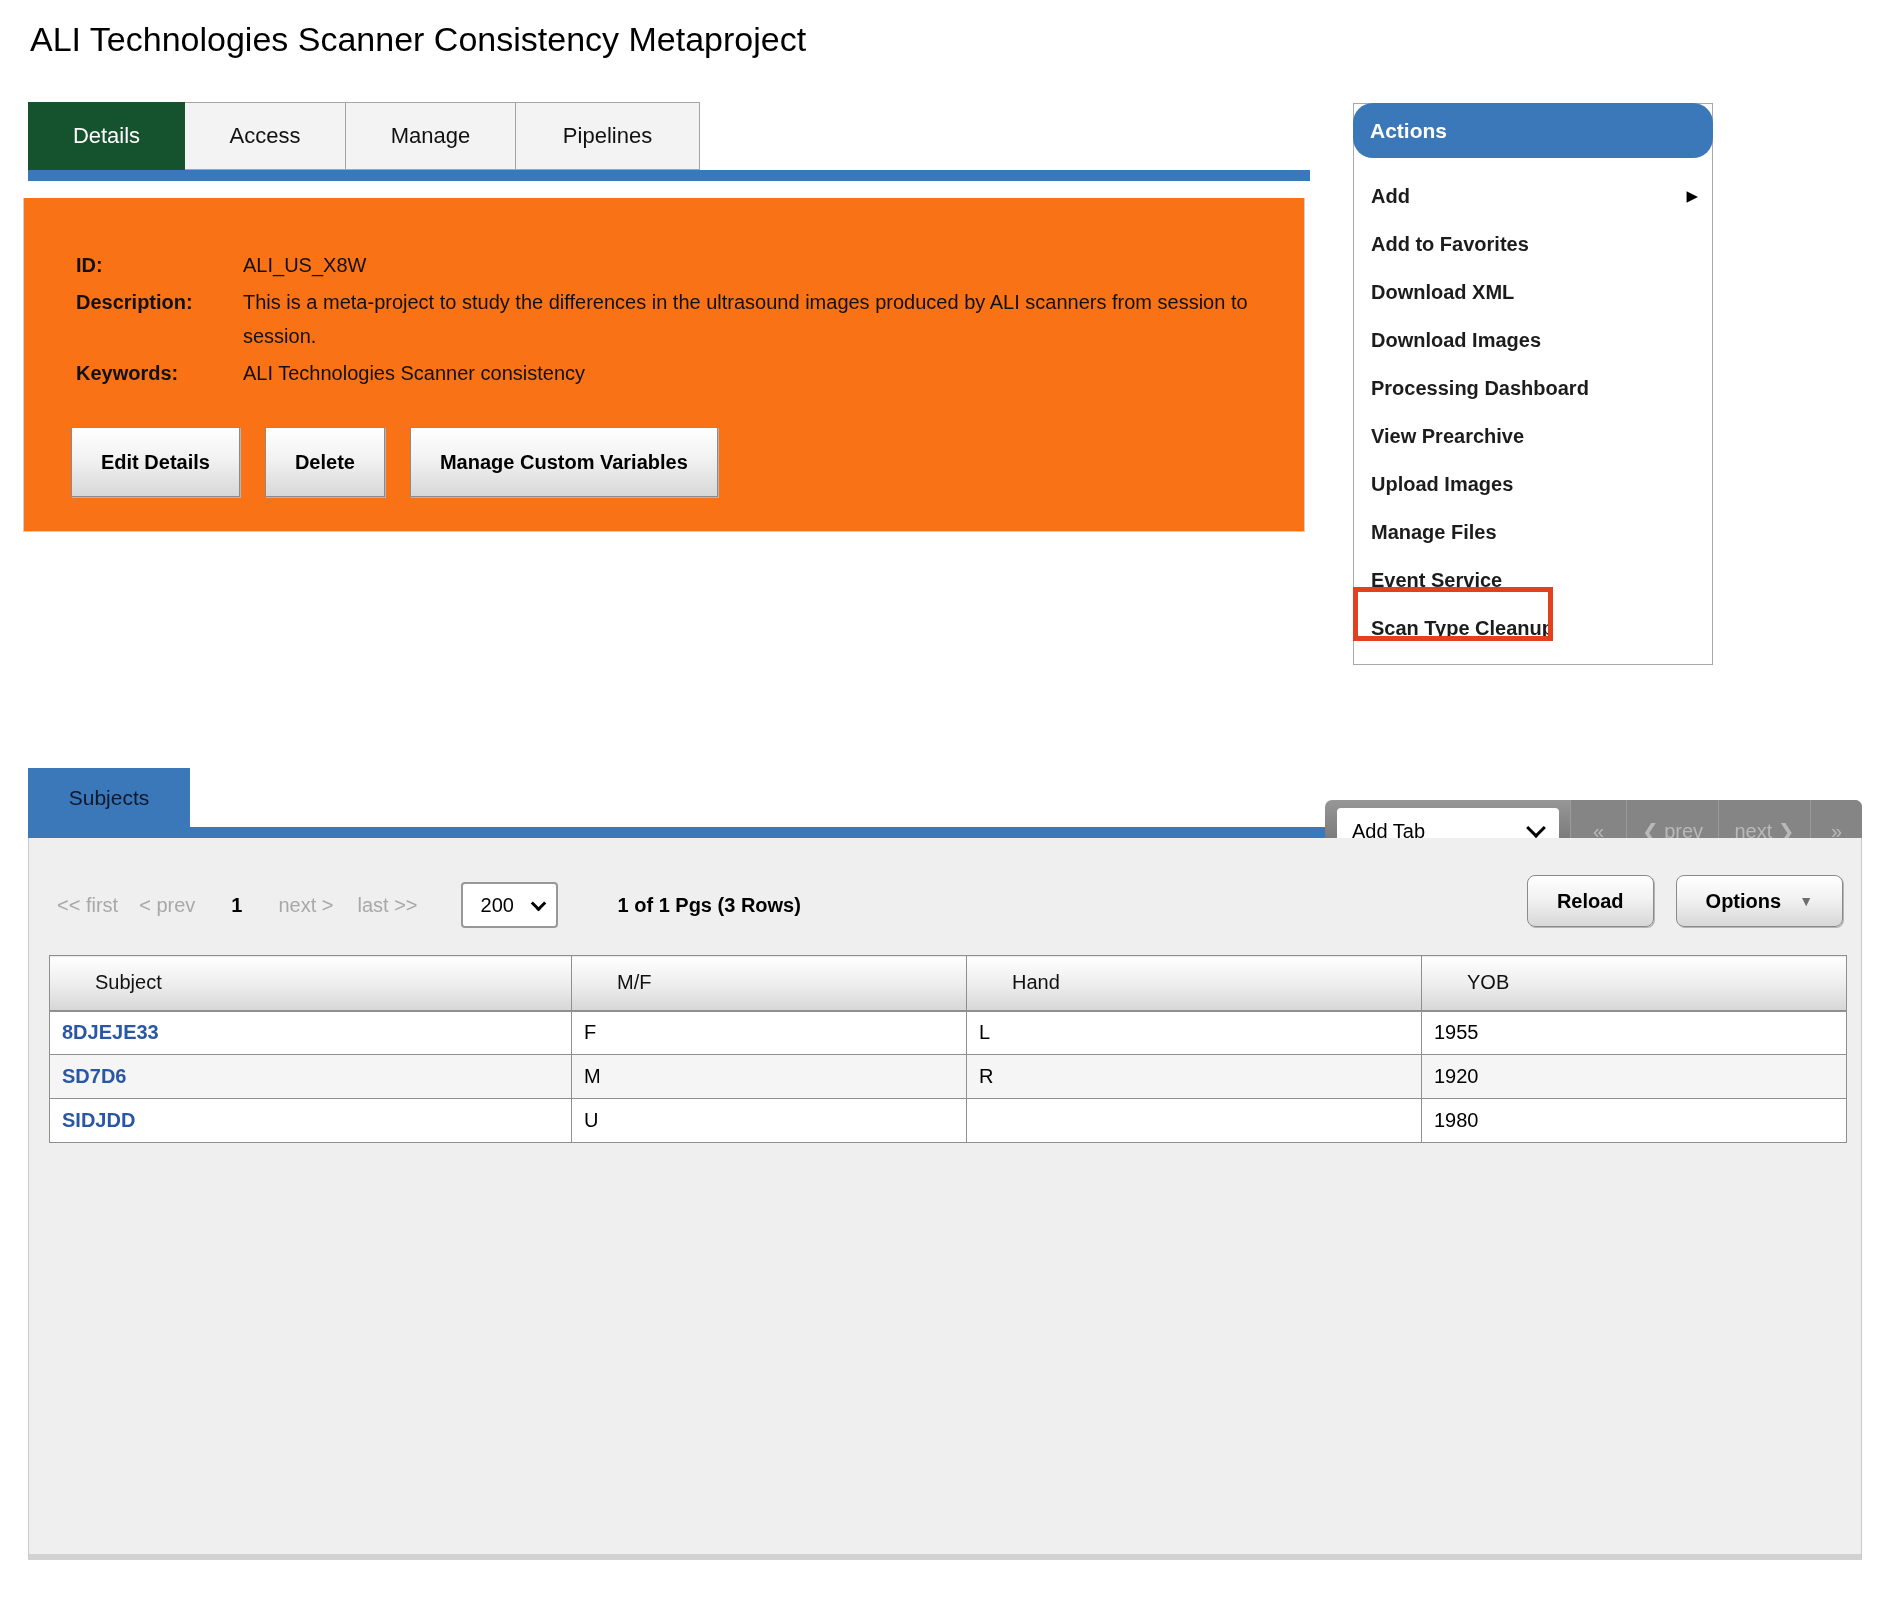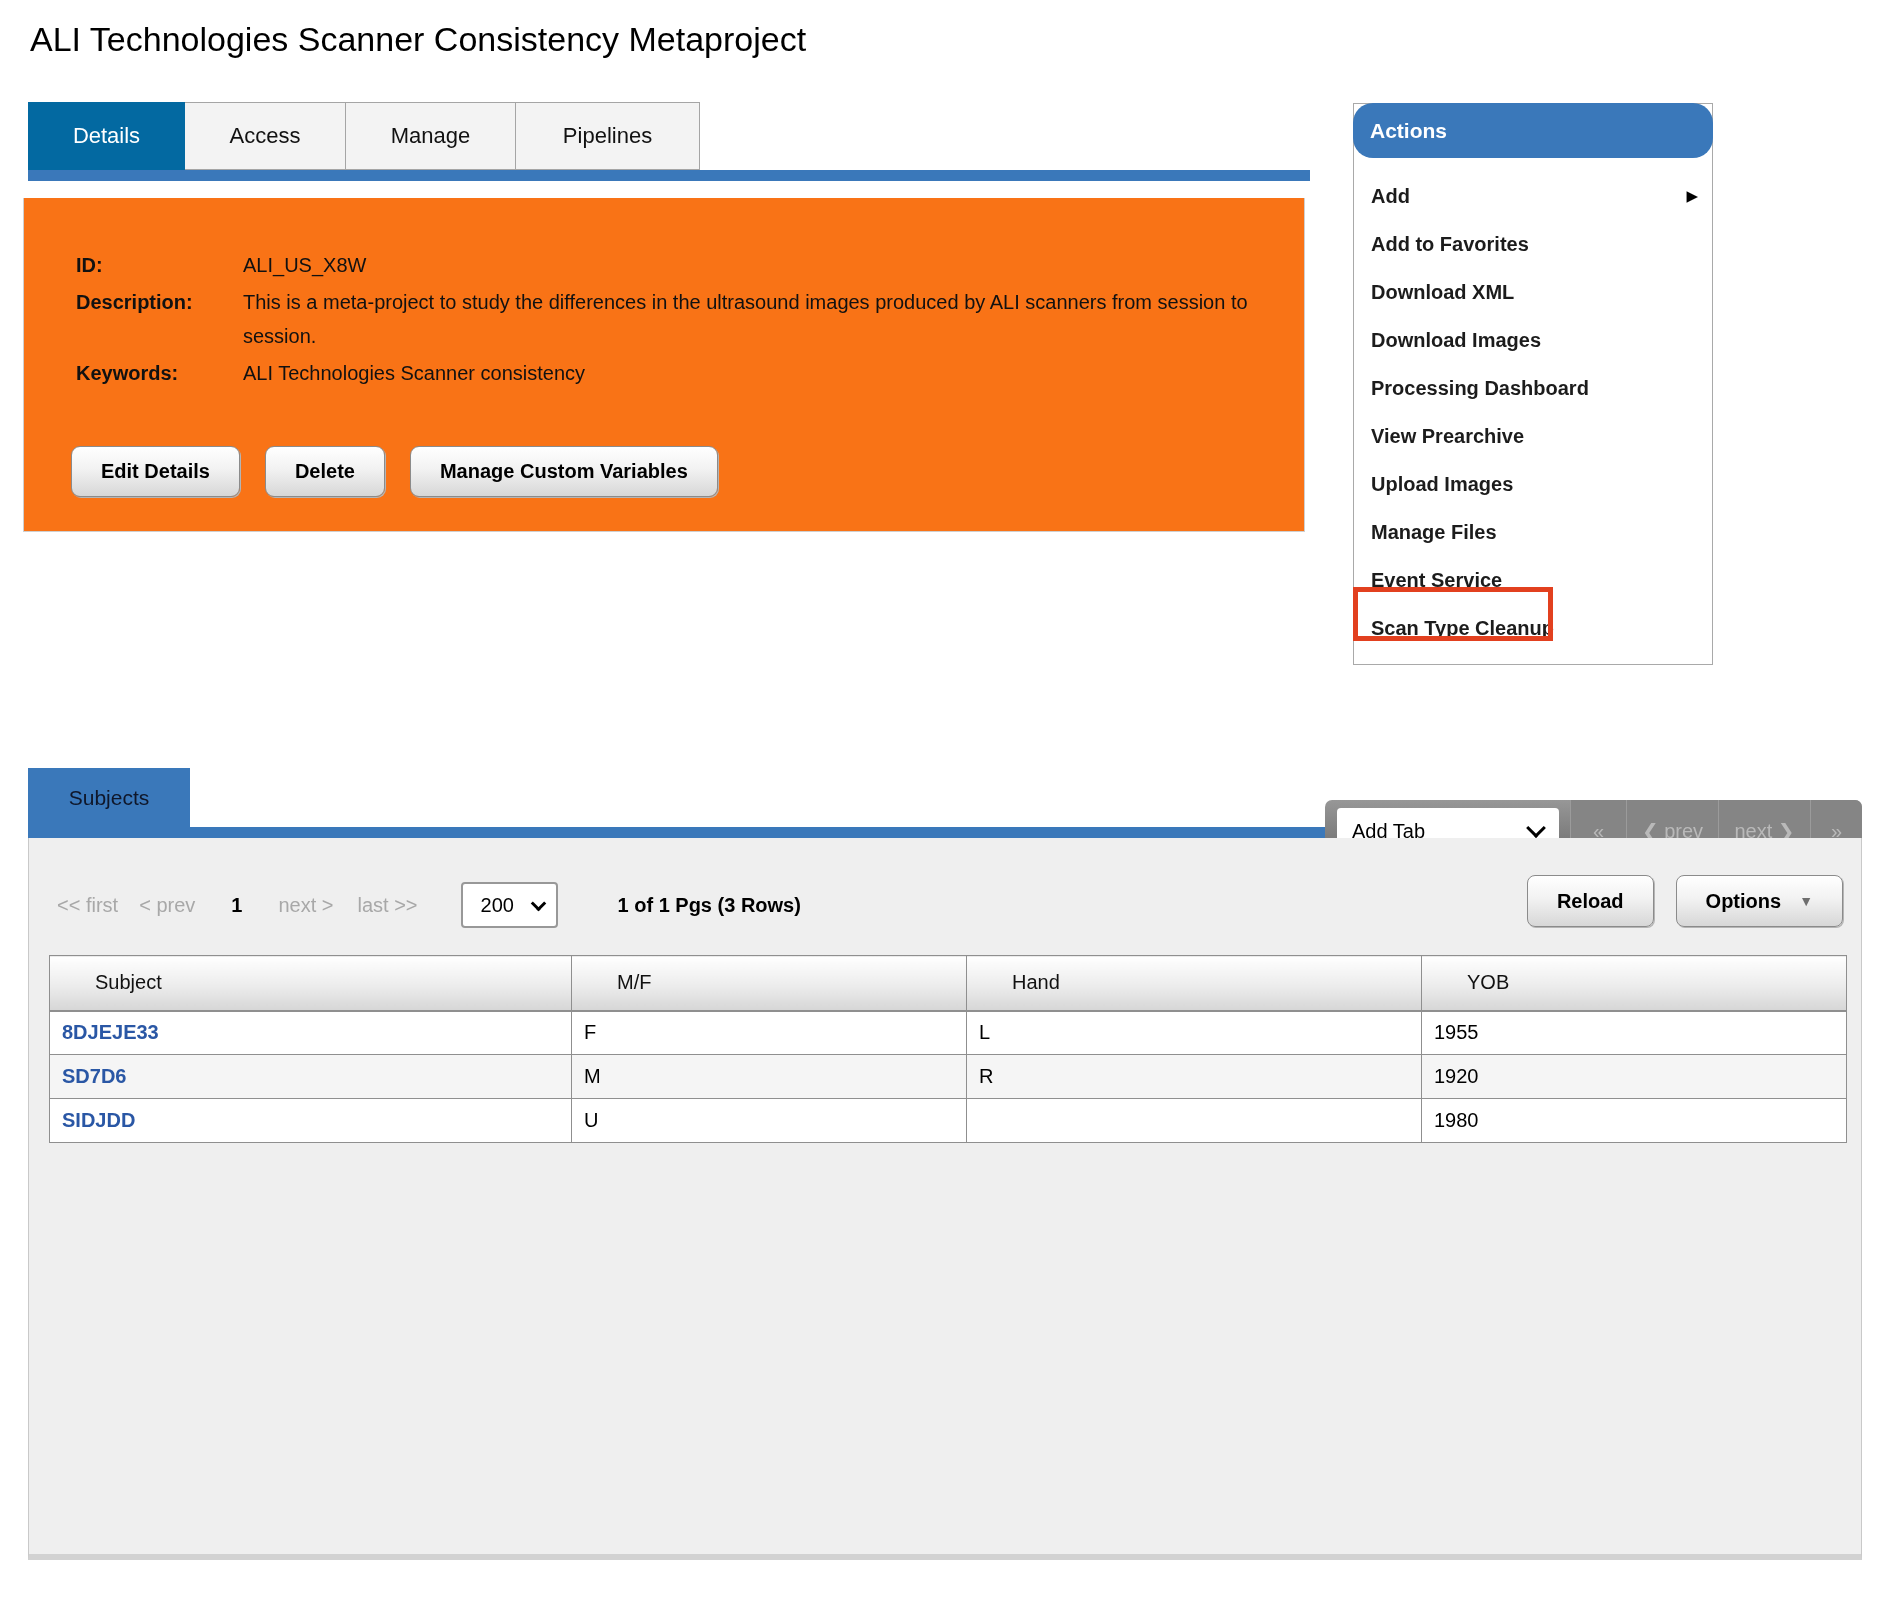--- a/index.html
+++ b/index.html
@@ -15,38 +15,38 @@
   .page-title { left:30px; top:20px; font-size:34px; font-weight:400; color:#000; letter-spacing:0; }
 
   
   .tabs-row { left:28px; top:102px; display:flex; }
   .tab {
     height:68px; display:flex; align-items:center; justify-content:center;
     font-size:22px; color:#111; background:#f3f3f3;
     border:1px solid #a5a5a5; border-left-width:0; cursor:pointer;
   }
   .tab:first-child { border-left-width:1px; }
-  .tab.active { background:#0369a1; color:#ffffff; border:none; }
+  .tab.active { background:#14532d; color:#ffffff; border:none; }
   .tab-w0{width:157px} .tab-w1{width:161px} .tab-w2{width:170px} .tab-w3{width:184px}
   .details-bar { left:28px; top:170px; width:1282px; height:11px; background:#3a78ba; }
 
   
   .details-panel {
     left:23px; top:181px; width:1282px; height:334px;
     background:#f97316; border:1px solid #cfcfcf; border-top:none;margin-top:17px;
   }
   .fields { padding:50px 0 0 52px; font-size:20px; line-height:34px; }
   .field-row { display:flex; margin-bottom:3px; }
   .field-label { width:167px; font-weight:bold; flex:none; }
   .field-value { max-width:1060px; }
   .details-buttons { position:absolute; left:47px; bottom:34px; display:flex; gap:25px; }
   .btn {
-    height:51px; padding:0 29px; font-size:20px; font-weight:bold; color:#000;
+    height:70px; padding:0 29px; font-size:20px; font-weight:bold; color:#000;
     background:linear-gradient(#ffffff, #f2f2f2 45%, #d7d7d7);
-    border:1px solid #8b8b8b; border-radius:9px;
+    border:1px solid #8b8b8b; border-radius:0;
     box-shadow:1px 1px 0 #b5b5b5; cursor:pointer;
     display:flex; align-items:center; font-family:inherit;
   }
 
   
   .actions-panel { left:1353px; top:103px; width:360px; background:#ffffff; border:1px solid #a9a9a9; }
   .actions-header {
     height:55px; background:#3a78ba; color:#fff; font-size:21px; font-weight:bold;
     display:flex; align-items:center; padding-left:17px;
     margin:-1px -1px 0 -1px;

